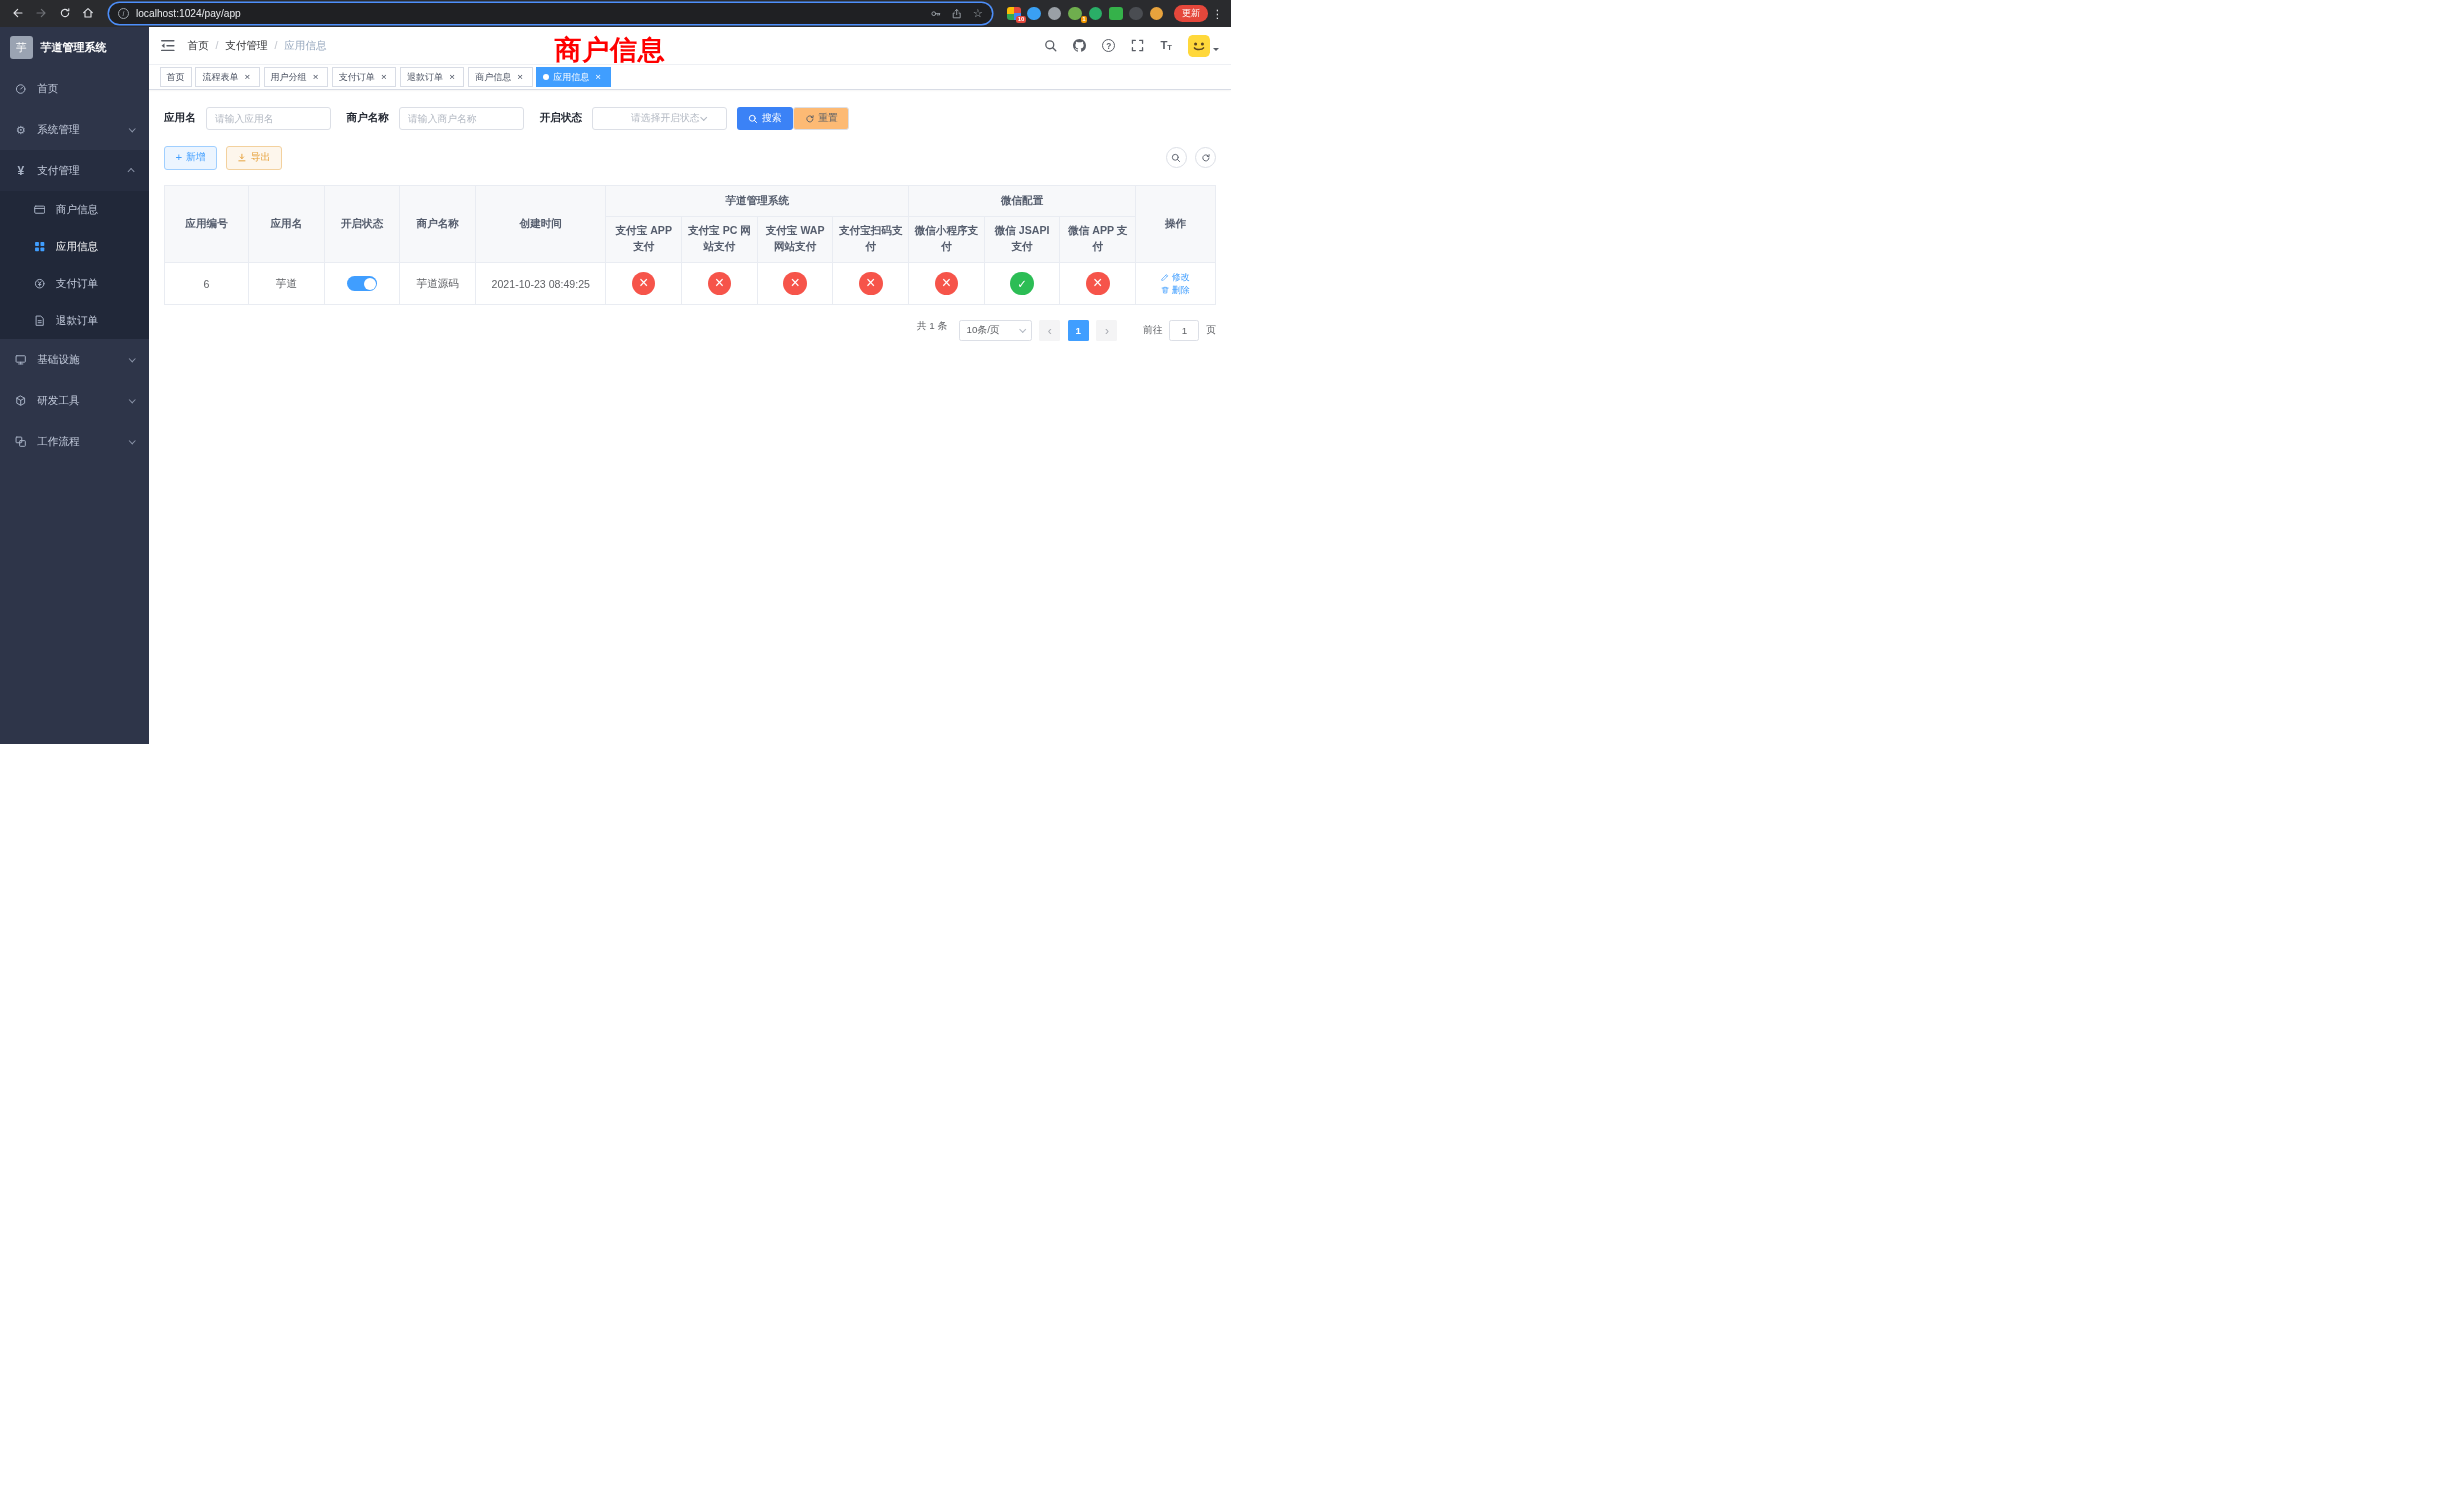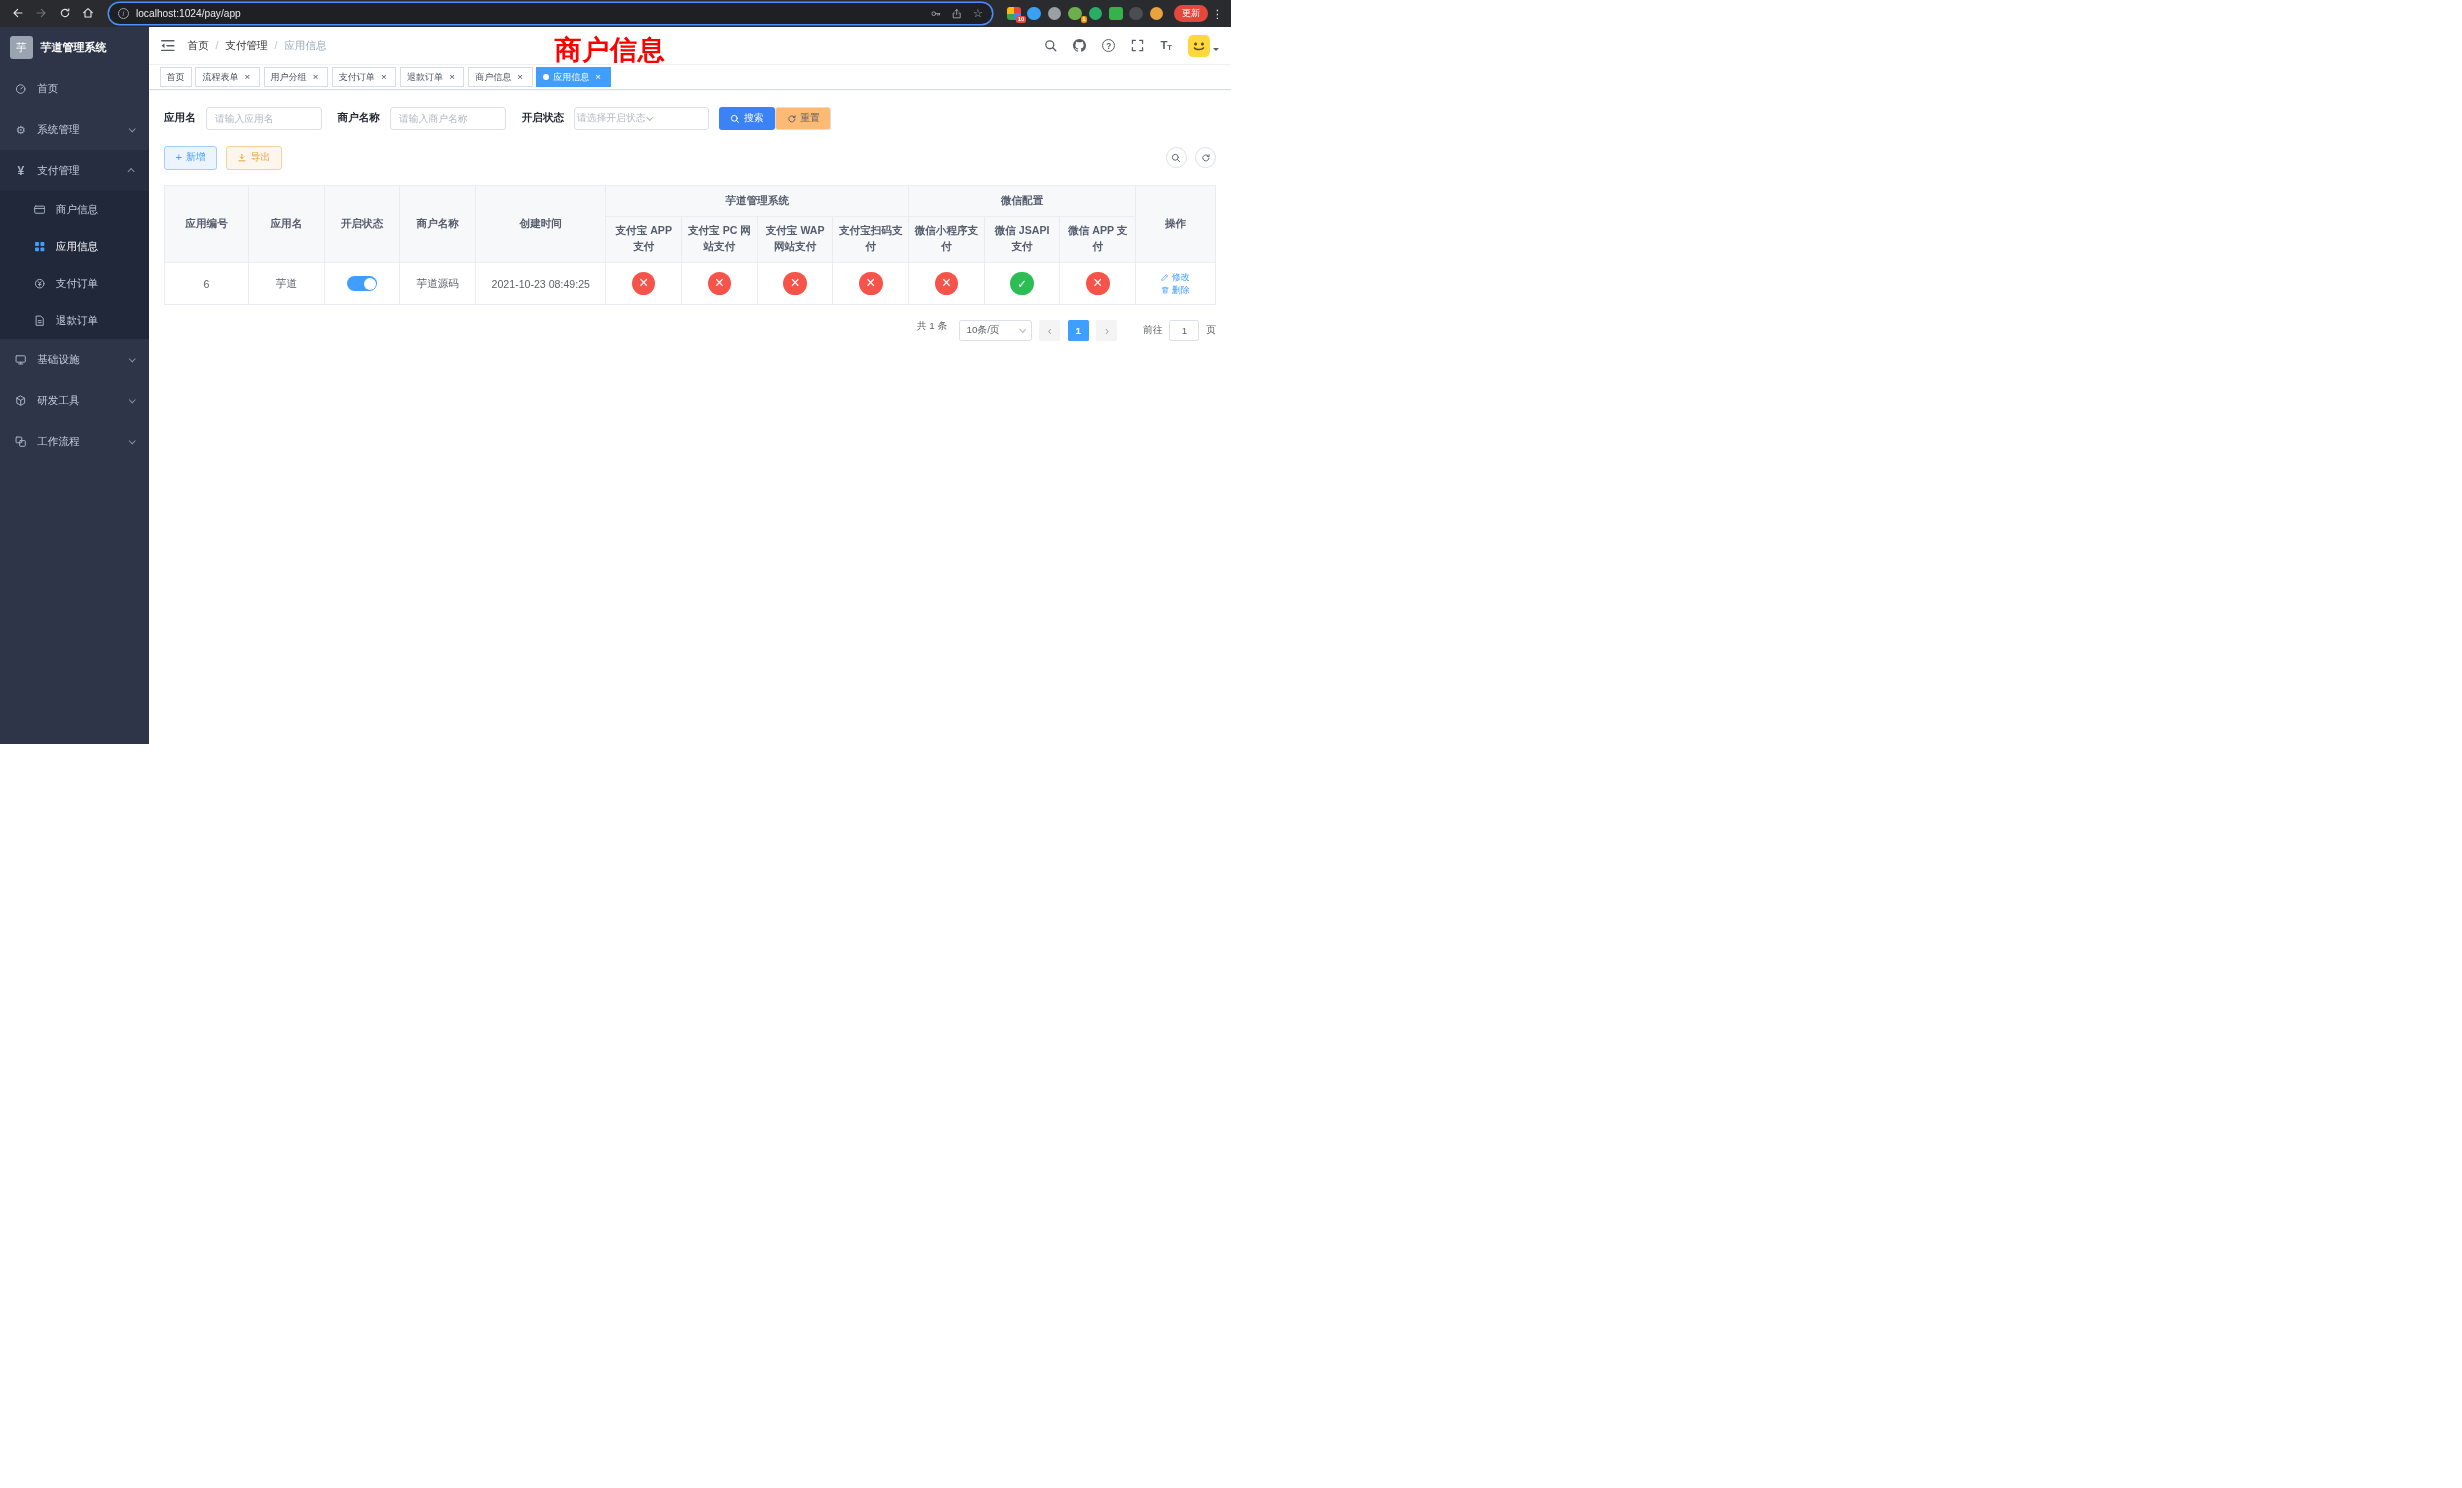--- a/index.html
+++ b/index.html
@@ -72,24 +72,24 @@
   .tag{height:19.7px;display:inline-flex;align-items:center;padding:0 6px;border:0.8px solid #d8dce5;background:#fff;font-size:9px;color:#495060;cursor:pointer;gap:3.8px;white-space:nowrap}
   .tag-dot{width:6px;height:6px;background:#fff;border-radius:50%;display:none}
   .tag.active{background:#409eff;border-color:#409eff;color:#fff}
   .tag.active .tag-dot{display:inline-block}
   .tag-close{font-size:9.8px;width:10.6px;height:10.6px;line-height:9px;text-align:center;border-radius:50%}
 
   
   .content{padding:16.7px 15px 0;flex:1;overflow:hidden}
   .filter-row{display:flex;align-items:center}
   .f-label{font-weight:700;color:#242933;font-size:10.6px;margin-right:9.8px;white-space:nowrap}
-  .f-input{width:116px;height:23.5px;border:0.8px solid #dcdfe6;border-radius:3px;padding:0 8.3px;font-size:9.8px;color:#606266;outline:none;font-family:inherit}
+  .f-input{width:125px;height:23.5px;border:0.8px solid #dcdfe6;border-radius:3px;padding:0 8.3px;font-size:9.8px;color:#606266;outline:none;font-family:inherit}
   .f-input::placeholder{color:#b2b8c2}
   .f-gap{width:16px;flex-shrink:0}
-  .f-select{width:135px;height:23.5px;border:0.8px solid #dcdfe6;border-radius:3px;padding:0 2px;display:flex;align-items:center;justify-content:flex-start;color:#b2b8c2;font-size:9.8px;cursor:pointer}
+  .f-select{width:135px;height:23.5px;border:0.8px solid #dcdfe6;border-radius:3px;padding:0 21px;display:flex;align-items:center;justify-content:flex-end;color:#b2b8c2;font-size:9.8px;cursor:pointer}
   .sel-caret{width:5.3px;height:5.3px;border-right:1.1px solid #b2b8c2;border-bottom:1.1px solid #b2b8c2;transform:rotate(45deg) translateY(-1.5px)}
   .btn{height:23.5px;border-radius:3px;font-size:9.8px;display:inline-flex;align-items:center;gap:3.8px;padding:0 10.6px;cursor:pointer;border:0.8px solid transparent;white-space:nowrap;font-family:inherit}
   .btn svg{width:9.8px;height:9.8px;fill:none;stroke:currentColor;stroke-width:1.6;stroke-linecap:round;stroke-linejoin:round}
   .btn-primary{background:#3b82f6;color:#fff}
   .btn-default{background:#fdba74;border-color:#dcdfe6;color:#606266}
   .btn-plain-primary{background:#ecf5ff;border-color:#a0cfff;color:#409eff}
   .btn-plain-warning{background:#fdf6ec;border-color:#f3d19e;color:#e6a23c}
   .plus-glyph{font-size:11.4px;line-height:1}
   .toolbar-row{display:flex;align-items:center;margin-top:16px;gap:8.3px}
   .toolbar-right{margin-left:auto;display:flex;gap:8.3px}

